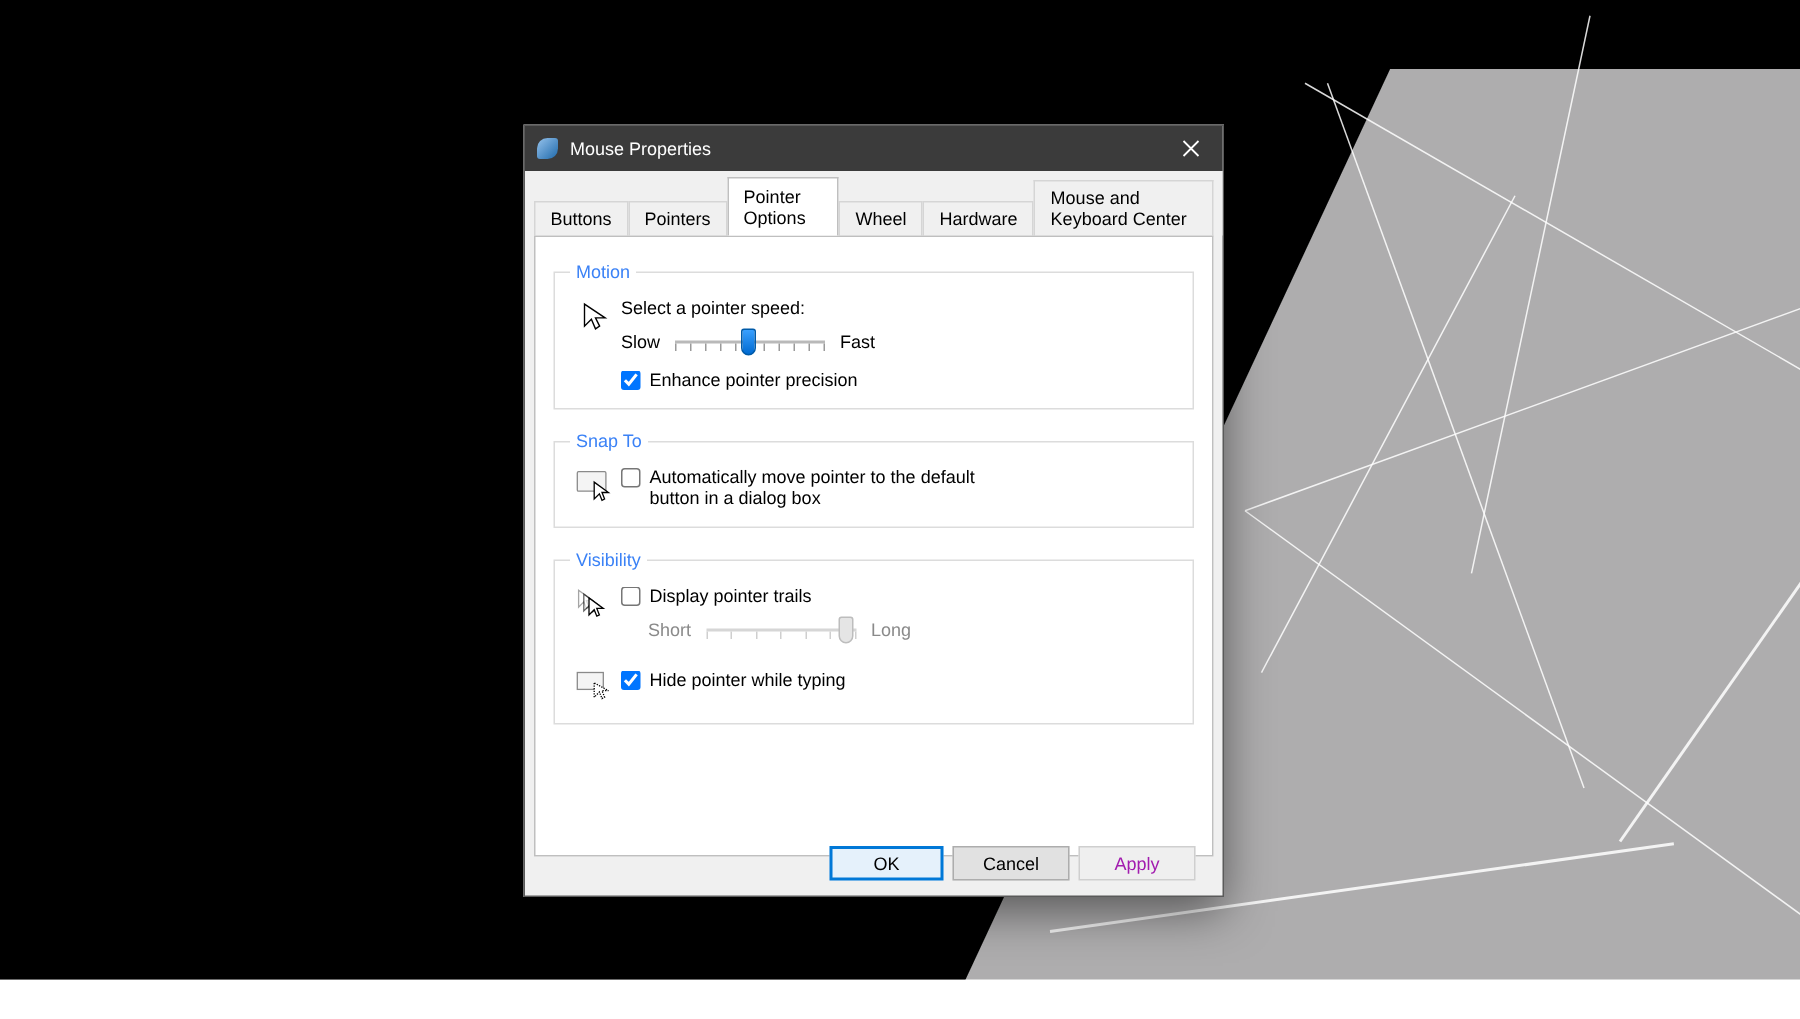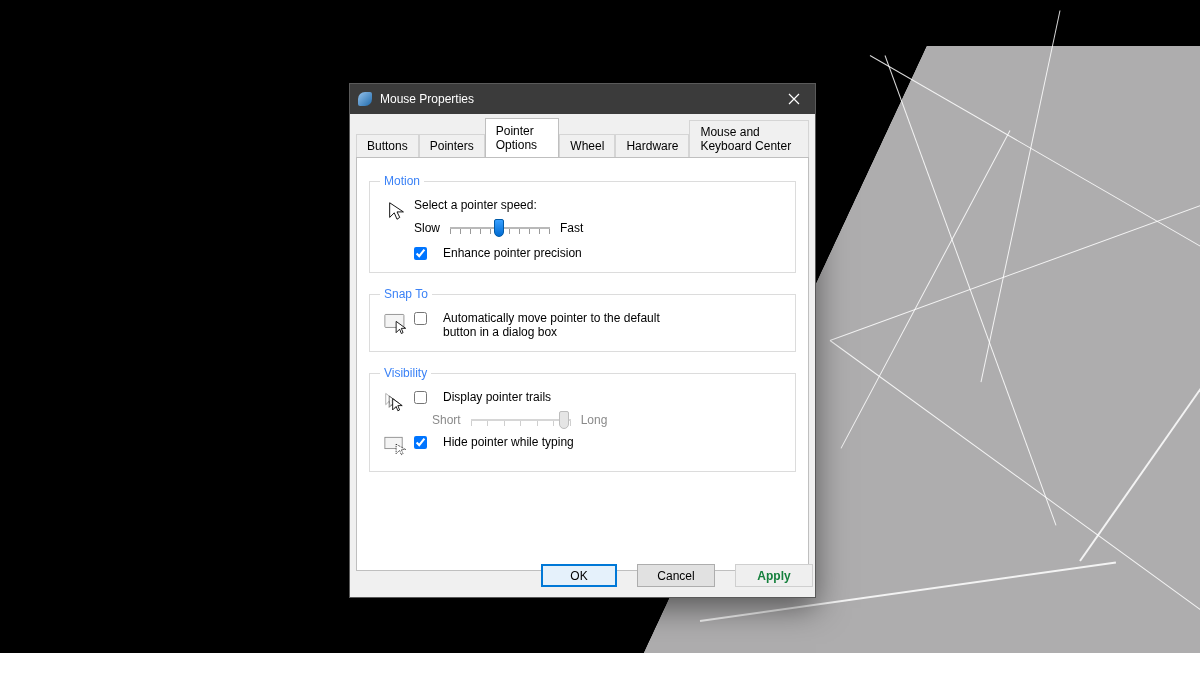--- a/index.html
+++ b/index.html
@@ -91,38 +91,38 @@
     background:#1e90ff; background: linear-gradient(#39a0ff,#006ad1);
     border:1px solid #005aa8; border-radius:2px 2px 5px 5px;
   }
   .slider-track.disabled .rail { background:#d6d6d6;}
   .slider-track.disabled .ticks span{ background:#cfcfcf;}
   .slider-track.disabled .slider-thumb{
     left:88px; background:#e5e5e5; border-color:#bdbdbd;
   }
   .muted { color:#8a8a8a;text-align:right; }
 
-  .cb { display:flex; align-items:flex-start; gap:16px; margin-top:8px; }
+  .cb { display:flex; align-items:flex-start; gap:6px; margin-top:8px; }
   .cb input { width:13px; height:13px; margin:1px 0 0 0;}
   .cb .txt { font-size:12px; }
 
   
   .glyph { width:26px; height:26px; display:flex; align-items:center; justify-content:center; }
   .glyph svg { display:block; }
 
   .button-row {
-    position:absolute; right:2px; bottom:10px; display:flex; gap:20px;
+    position:absolute; right:18px; bottom:10px; display:flex; gap:6px;
   }
   .btn {
     min-width:78px; height:23px; padding:0 12px; font-size:12px;
     background:#e1e1e1; border:1px solid #adadad; cursor:default;
     display:flex; align-items:center; justify-content:center;
   }
   .btn.primary { border:2px solid #0078d7; background:#e5f1fb; min-width:76px; height:23px;}
-  .btn.disabled { color:#15803d; border-color:#cfcfcf; background:#efefef;font-weight:bold; }
+  .btn.disabled { color:#a21caf; border-color:#cfcfcf; background:#efefef; }
 </style>
 </head>
 <body>
 
 <div class="desktop">
   <div class="bg-dark"></div>
   <div class="bg-line l1"></div>
   <div class="bg-line l2"></div>
   <div class="bg-line l3"></div>
   <div class="bg-line l4"></div>
@@ -249,21 +249,21 @@
                     <span></span>
                     <span></span>
                   </div>
                 <div class="slider-thumb"></div>
               </div>
               <span class="muted">Long</span>
             </div>
           </div>
         </div>
 
-        <div class="row" style="margin-top:3px">
+        <div class="row" style="margin-top:14px">
           <div class="gicon">
             <div class="glyph">
               <svg width="26" height="20" viewBox="0 0 30 22">
                 <rect x="1" y="1" width="20" height="13" fill="#f4f4f4" stroke="#8a8a8a"></rect>
                 <g stroke="#777" stroke-dasharray="1 2">
                   <path d="M14 9 L14 20 L18 16 L20 21 L22 20 L20 15 L25 15 Z" fill="#fff" stroke="#000" stroke-dasharray="1 1"></path>
                 </g>
               </svg>
             </div>
           </div>

